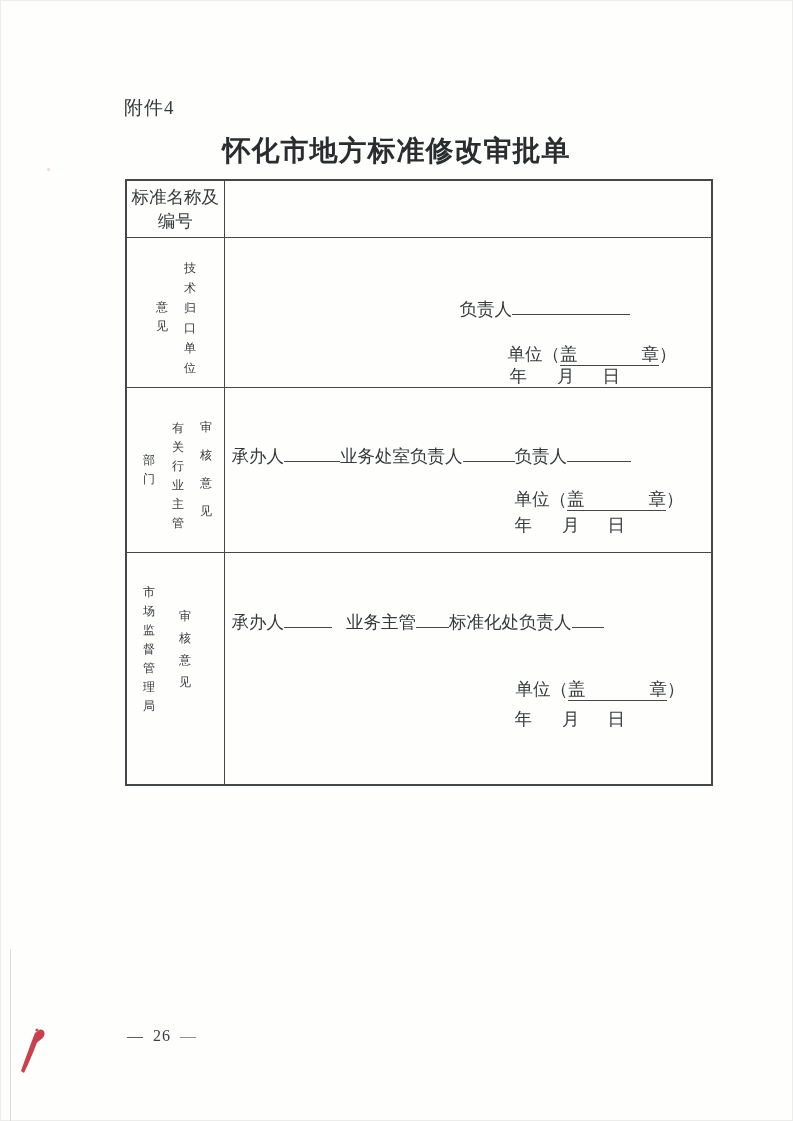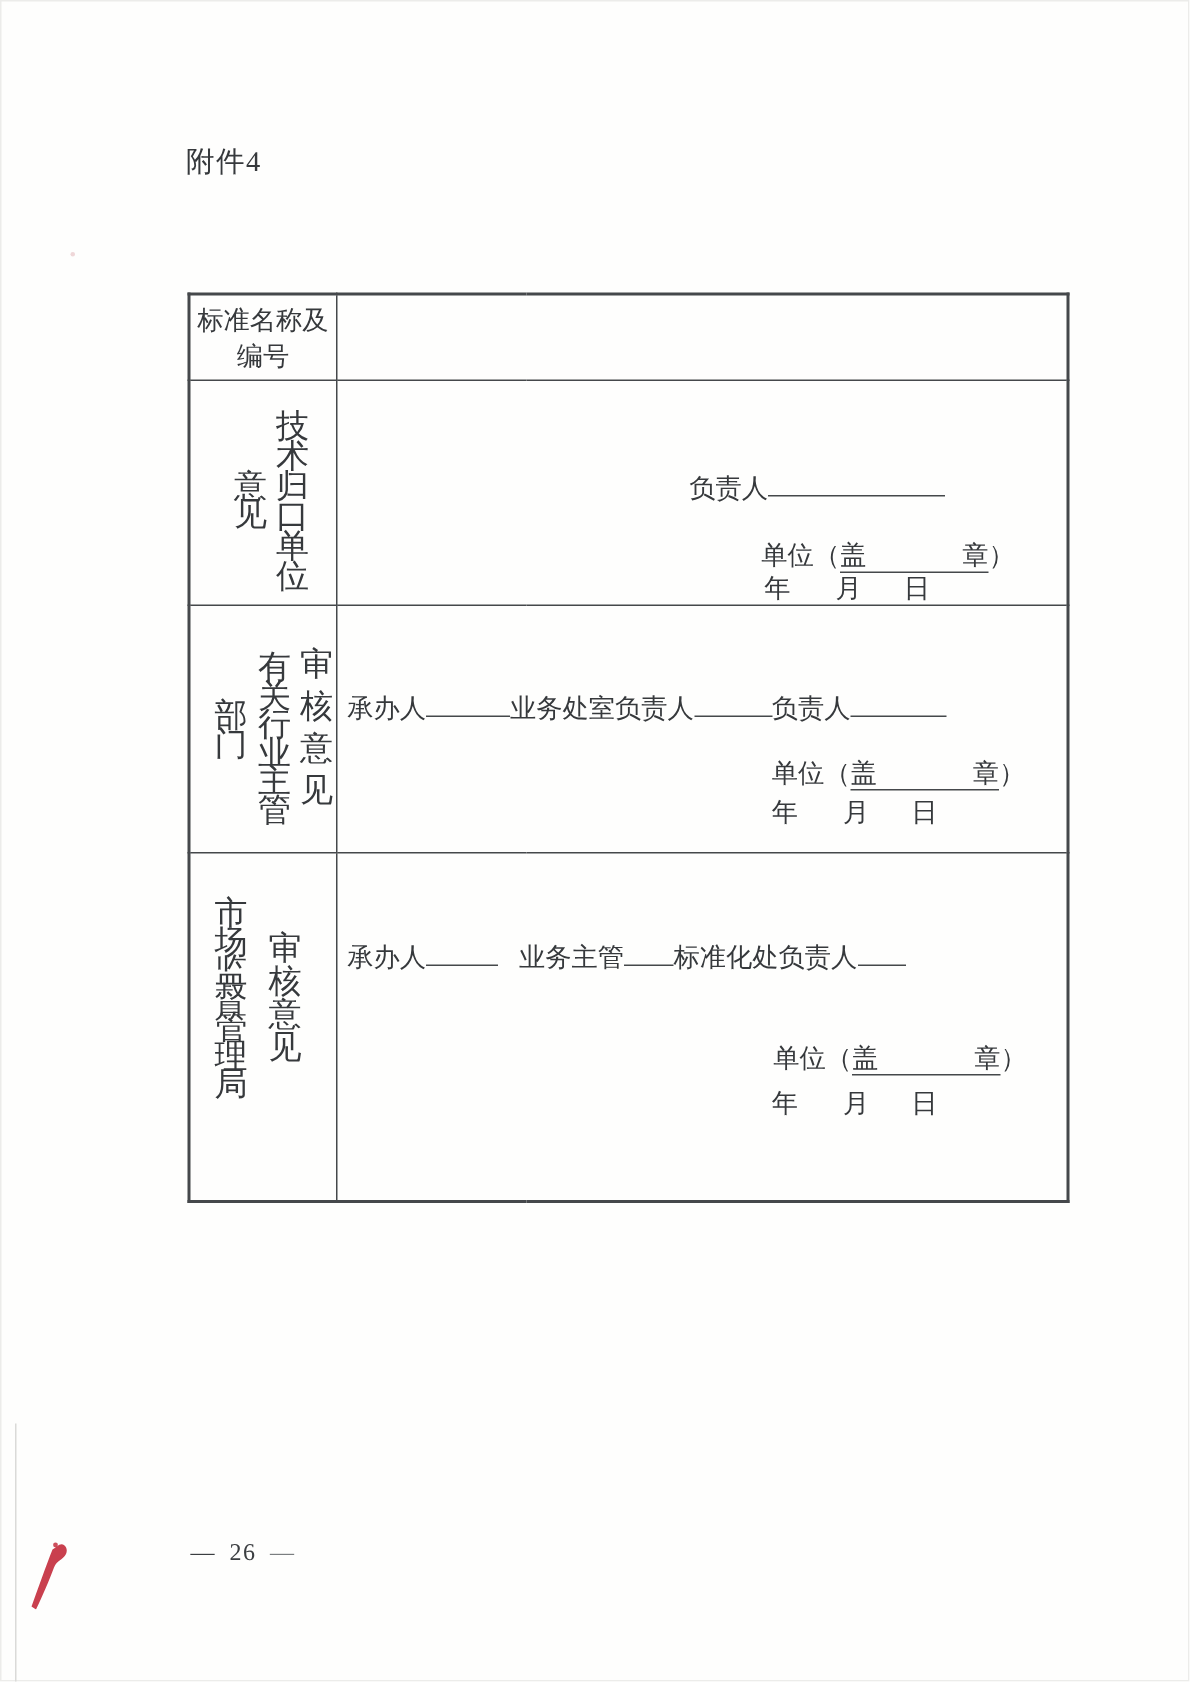--- a/index.html
+++ b/index.html
@@ -10,21 +10,21 @@
   }
   .sheet{position:absolute;inset:0;border:1px solid #ececea;}
 
   .attachment{position:absolute;left:123px;top:94px;font-size:19px;letter-spacing:1px;}
   .doc-title{
     position:absolute;left:0;top:131px;width:100%;margin:0;
     text-align:center;font-size:28px;font-weight:700;letter-spacing:1px;color:#2a2d2f;
   }
 
   table.form{
-    position:absolute;left:124px;top:194px;width:586px;
+    position:absolute;left:124px;top:178px;width:586px;
     border-collapse:collapse;table-layout:fixed;
     border:2.2px solid #45484b;
   }
   table.form td{
     border:1.6px solid #45484b;
     font-size:17.5px;padding:0;
     vertical-align:middle;text-align:center;line-height:22px;
   }
   .lbl2 div{line-height:24px;}
   .phone-lbl{font-size:16px;line-height:20px;}
@@ -32,21 +32,21 @@
   .ord-l1{padding-left:4px;margin-top:2px;}
   .ord-l2{text-align:center;margin-top:0;}
   .nature-opts{white-space:nowrap;}
   .cb{display:inline-block;width:12px;height:12px;border:1.6px solid #45484b;margin-right:5px;transform:translateY(1px);}
   .opt-gap{display:inline-block;width:28px;height:1px;}
 
   td.reason-cell{position:relative;}
   .stray-dot{position:absolute;left:29px;top:28px;font-size:16px;color:#55585a;}
 
   td.vcell{position:relative;}
-  .vcol{position:absolute;width:20px;word-break:break-all;text-align:left;font-size:22px;}
+  .vcol{position:absolute;width:20px;word-break:break-all;text-align:left;font-size:12px;}
 
   td.sig{position:relative;text-align:left;}
   .abs{position:absolute;white-space:nowrap;font-size:17.5px;}
   .ul{display:inline-block;height:2px;border-bottom:1.6px solid #45484b;}
   .seal{border-bottom:1.6px solid #45484b;padding-bottom:1px;}
   .sgap{display:inline-block;width:64px;height:1px;}
   .dgap{display:inline-block;height:1px;}
   .w30{width:30px}.w28{width:28px}
 
   .page-number{
@@ -59,20 +59,21 @@
   .scan-line{position:absolute;left:9px;top:948px;width:1px;height:173px;background:#dadad8;}
   .red-mark{position:absolute;left:17px;top:1026px;}
   .pink-dot{position:absolute;left:46px;top:167px;width:3px;height:3px;border-radius:50%;background:#e5bcc0;opacity:.6;}
 </style>
 </head>
 <body>
 
 <div class="sheet">
 
   <div class="attachment">附件4</div>
+  <h1 class="doc-title">怀化市地方标准修改审批单</h1>
 
   <table class="form">
     <colgroup>
         <col style="width:98px">
         <col style="width:127px">
         <col style="width:157px">
         <col style="width:204px">
       </colgroup>
 
     <tbody>

